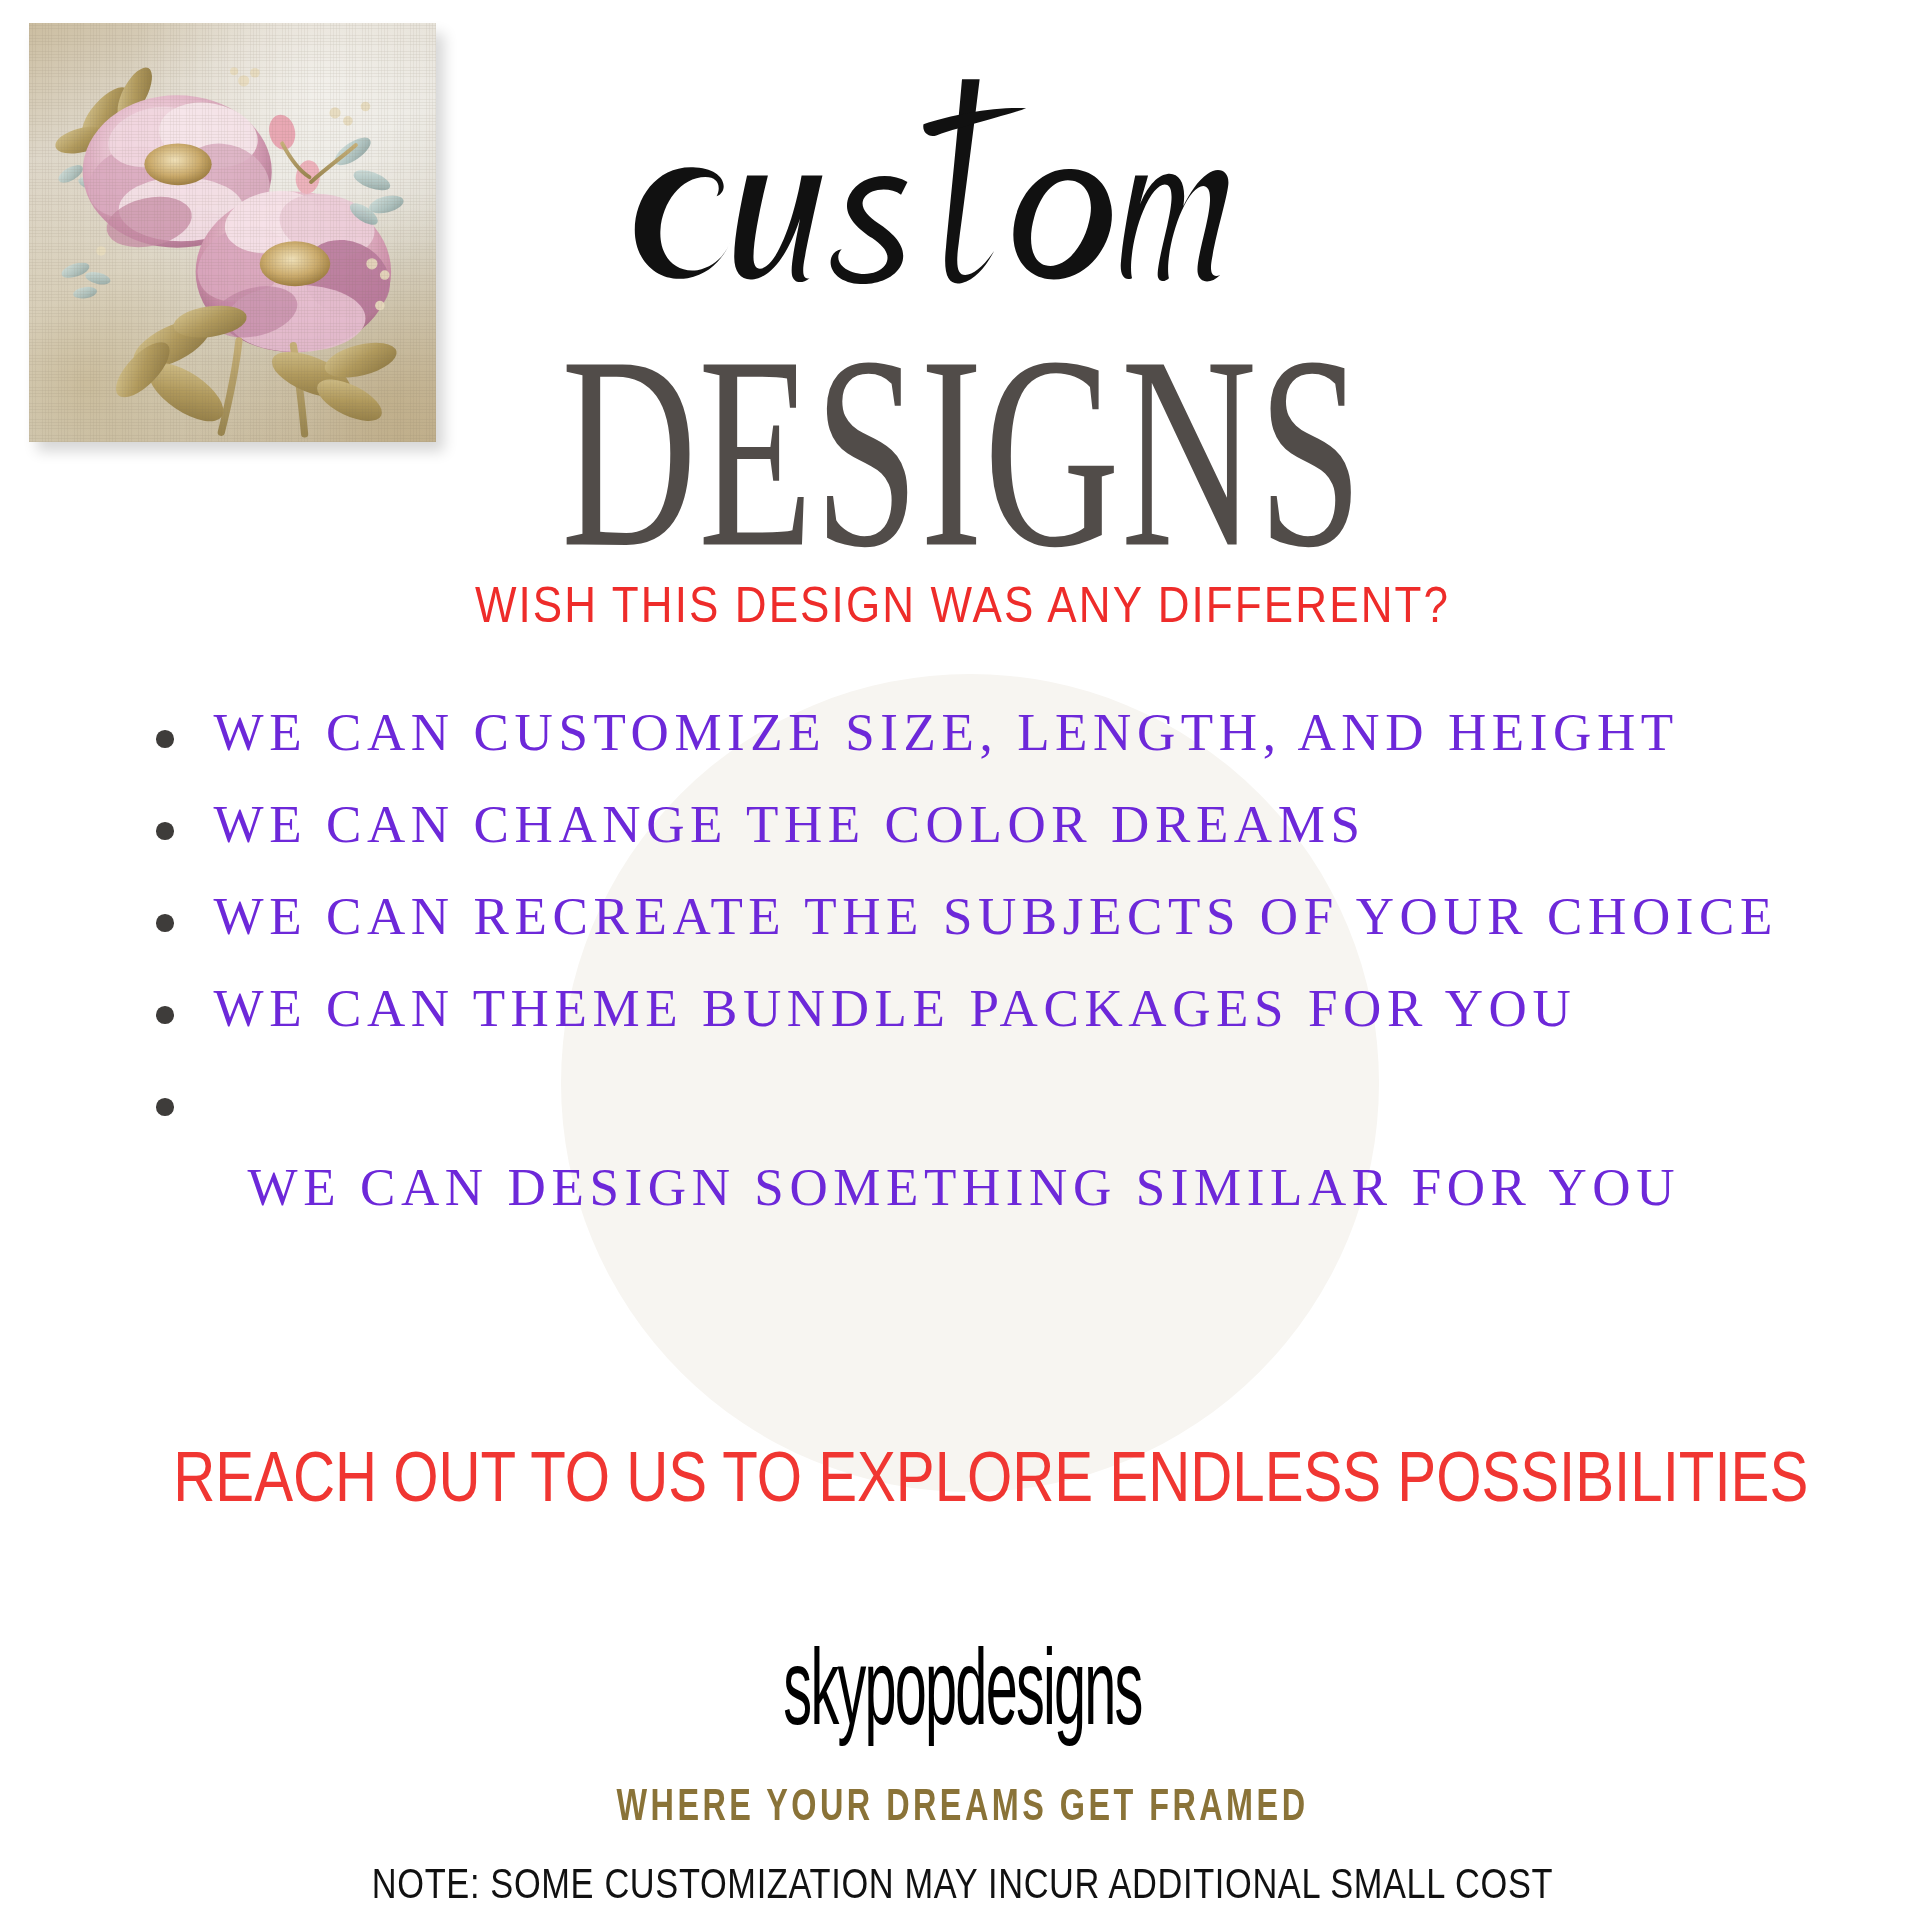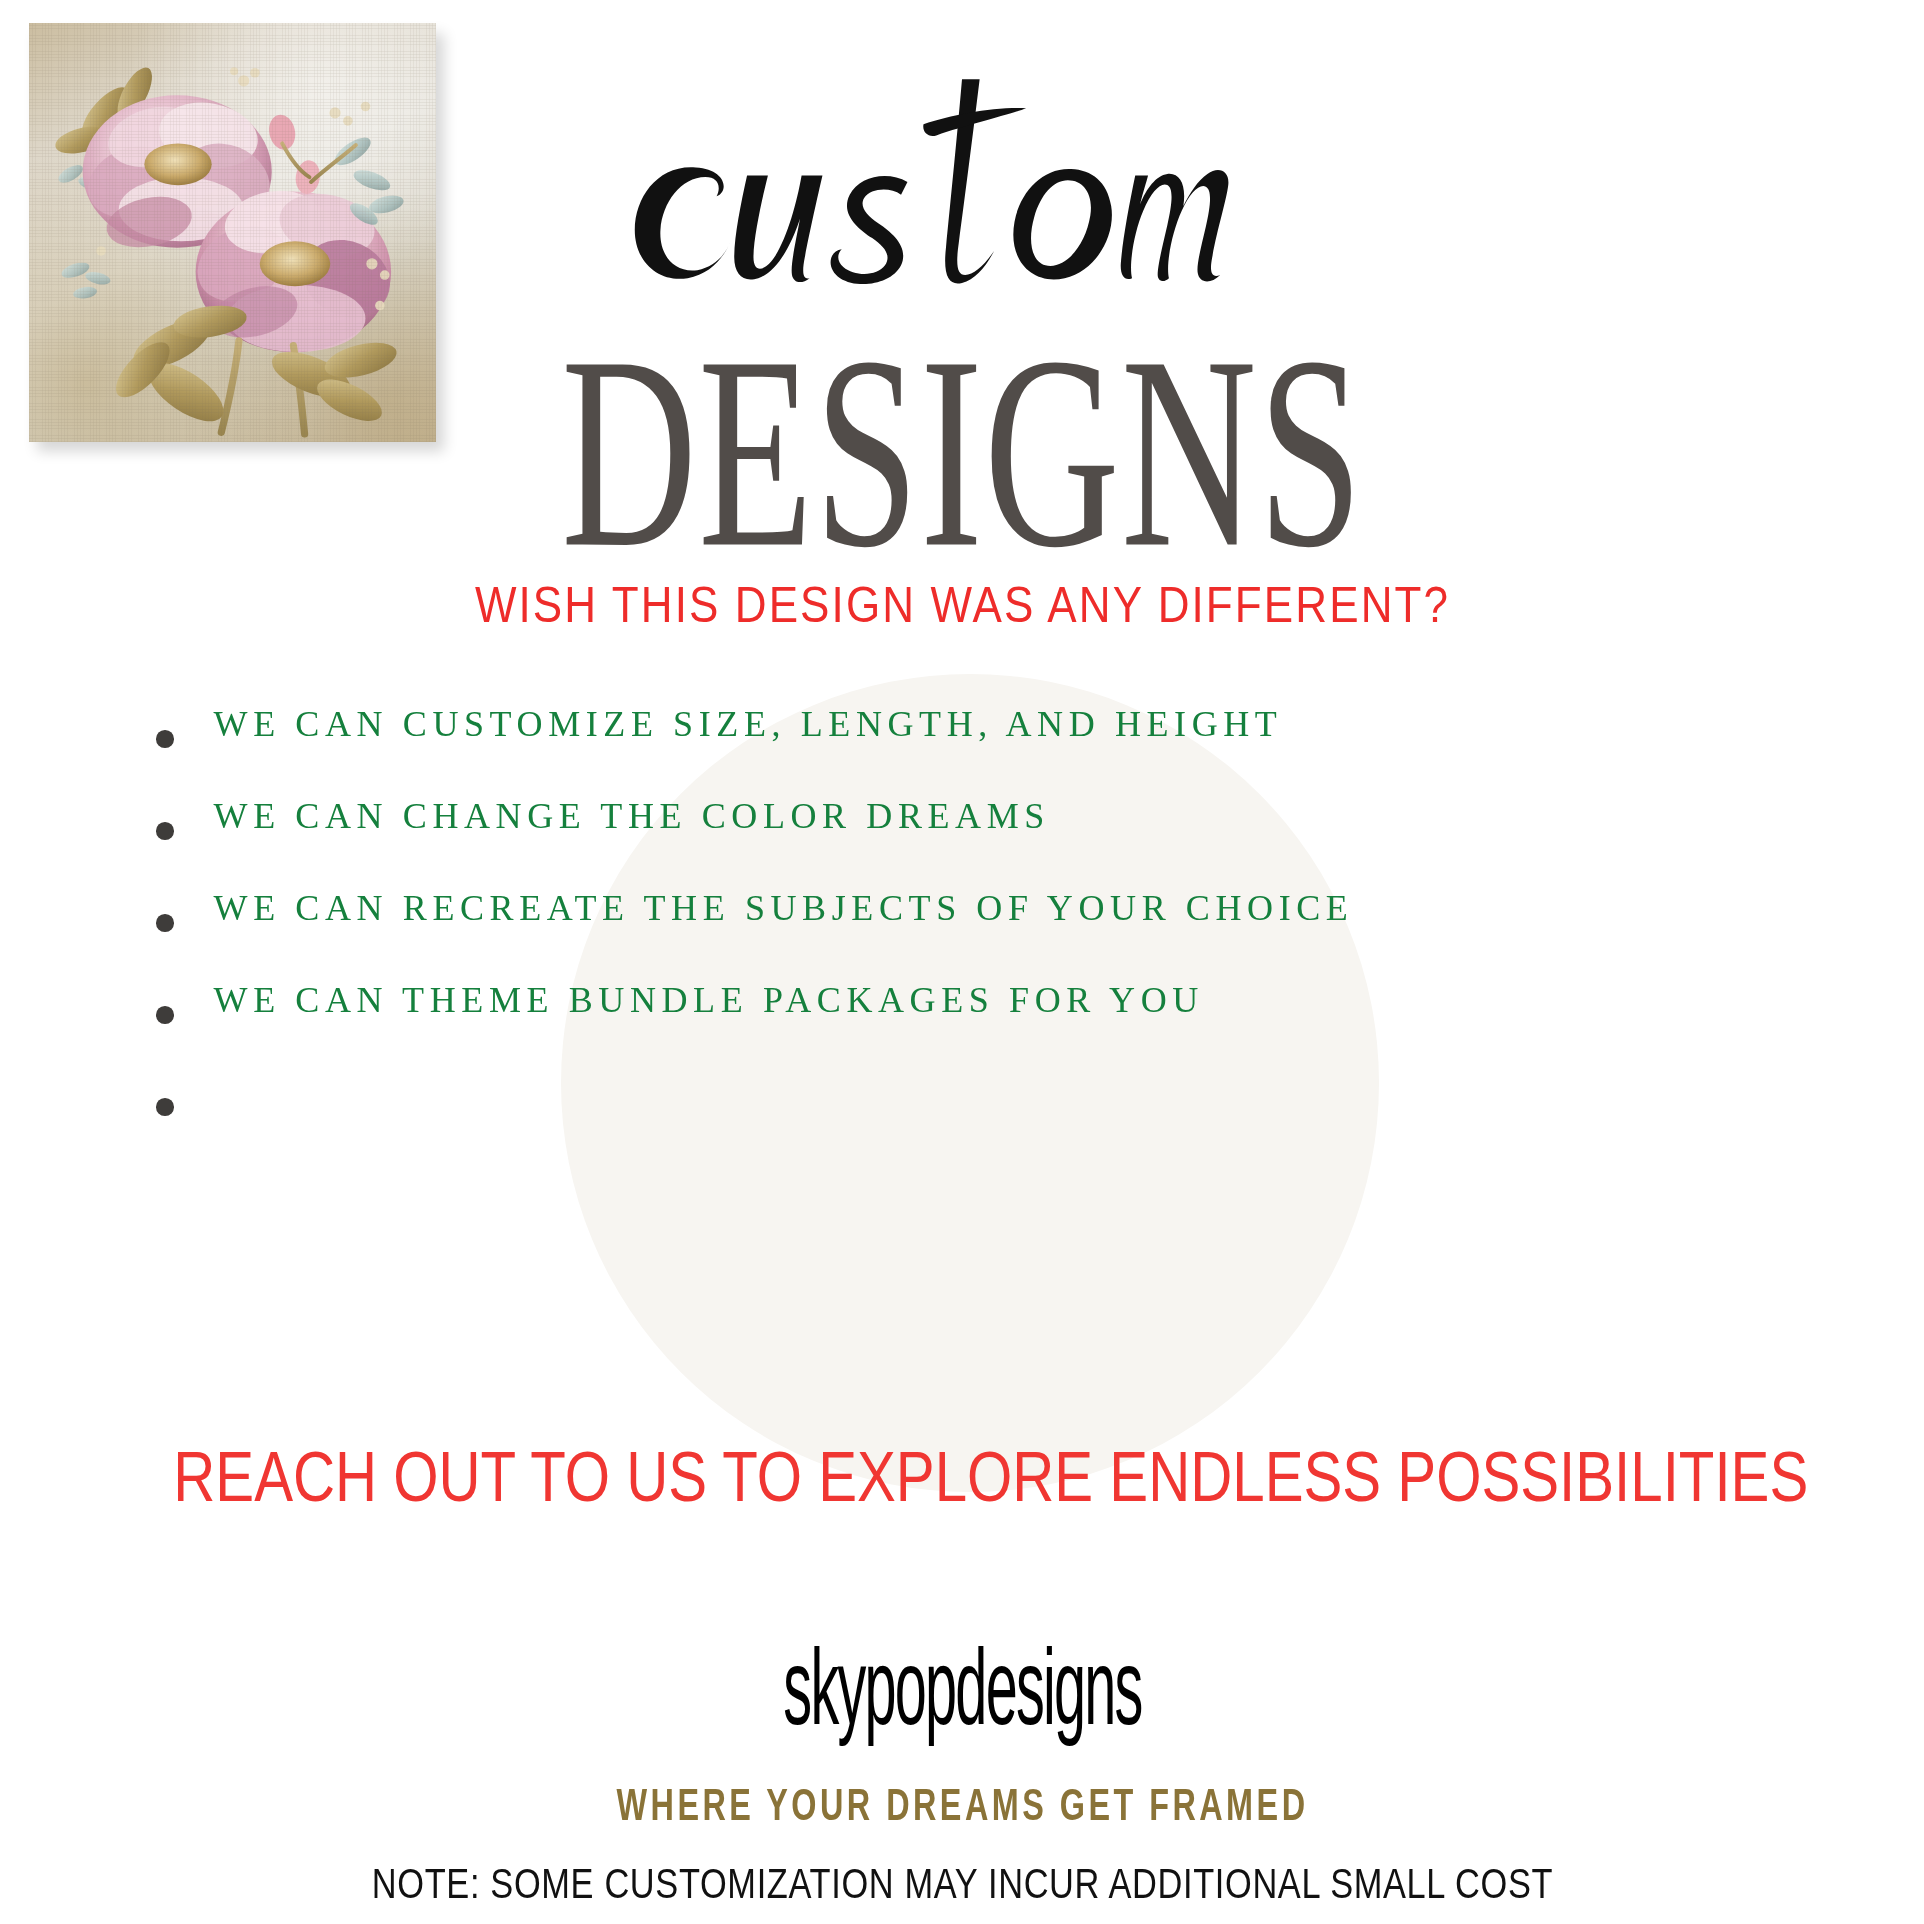--- a/index.html
+++ b/index.html
@@ -132,24 +132,24 @@
     flex: 0 0 auto;
     width: 17.6px;
     height: 17.6px;
     border-radius: 50%;
     background: #3e3c3a;
     margin: 24px 40px 0 0;
   }
   .feature-bullet.blank { background: transparent; }
   .feature-text {
     font-family: "Liberation Serif", "DejaVu Serif", serif;
-    font-size: 36px;
+    font-size: 53px;
     line-height: 1.0;
     letter-spacing: 5.6px;
-    color: #15803d;
+    color: #6d28d9;
     white-space: nowrap;
   }
   .feature-row.continuation { margin-top: -4.8px; }
   .feature-row.continuation .feature-text { padding-left: 34px; }
 
   
   .cta {
     position: absolute;
     left: 0;
     top: 1436px;
@@ -402,20 +402,24 @@
 
     <li class="feature-row">
       <span class="feature-bullet"></span>
       <span class="feature-text">WE CAN THEME BUNDLE PACKAGES FOR YOU</span>
     </li>
 
     <li class="feature-row">
       <span class="feature-bullet"></span>
     </li>
 
+    <li class="feature-row continuation">
+      <span class="feature-bullet blank"></span>
+      <span class="feature-text">WE CAN DESIGN SOMETHING SIMILAR FOR YOU</span>
+    </li>
 
   </ul>
 
   <div class="cta">REACH OUT TO US TO EXPLORE ENDLESS POSSIBILITIES</div>
 
   <div class="brand">skypopdesigns</div>
   <div class="brand-tagline">WHERE YOUR DREAMS GET FRAMED</div>
   <div class="footnote">NOTE: SOME CUSTOMIZATION MAY INCUR ADDITIONAL SMALL COST</div>
 
 </div>

